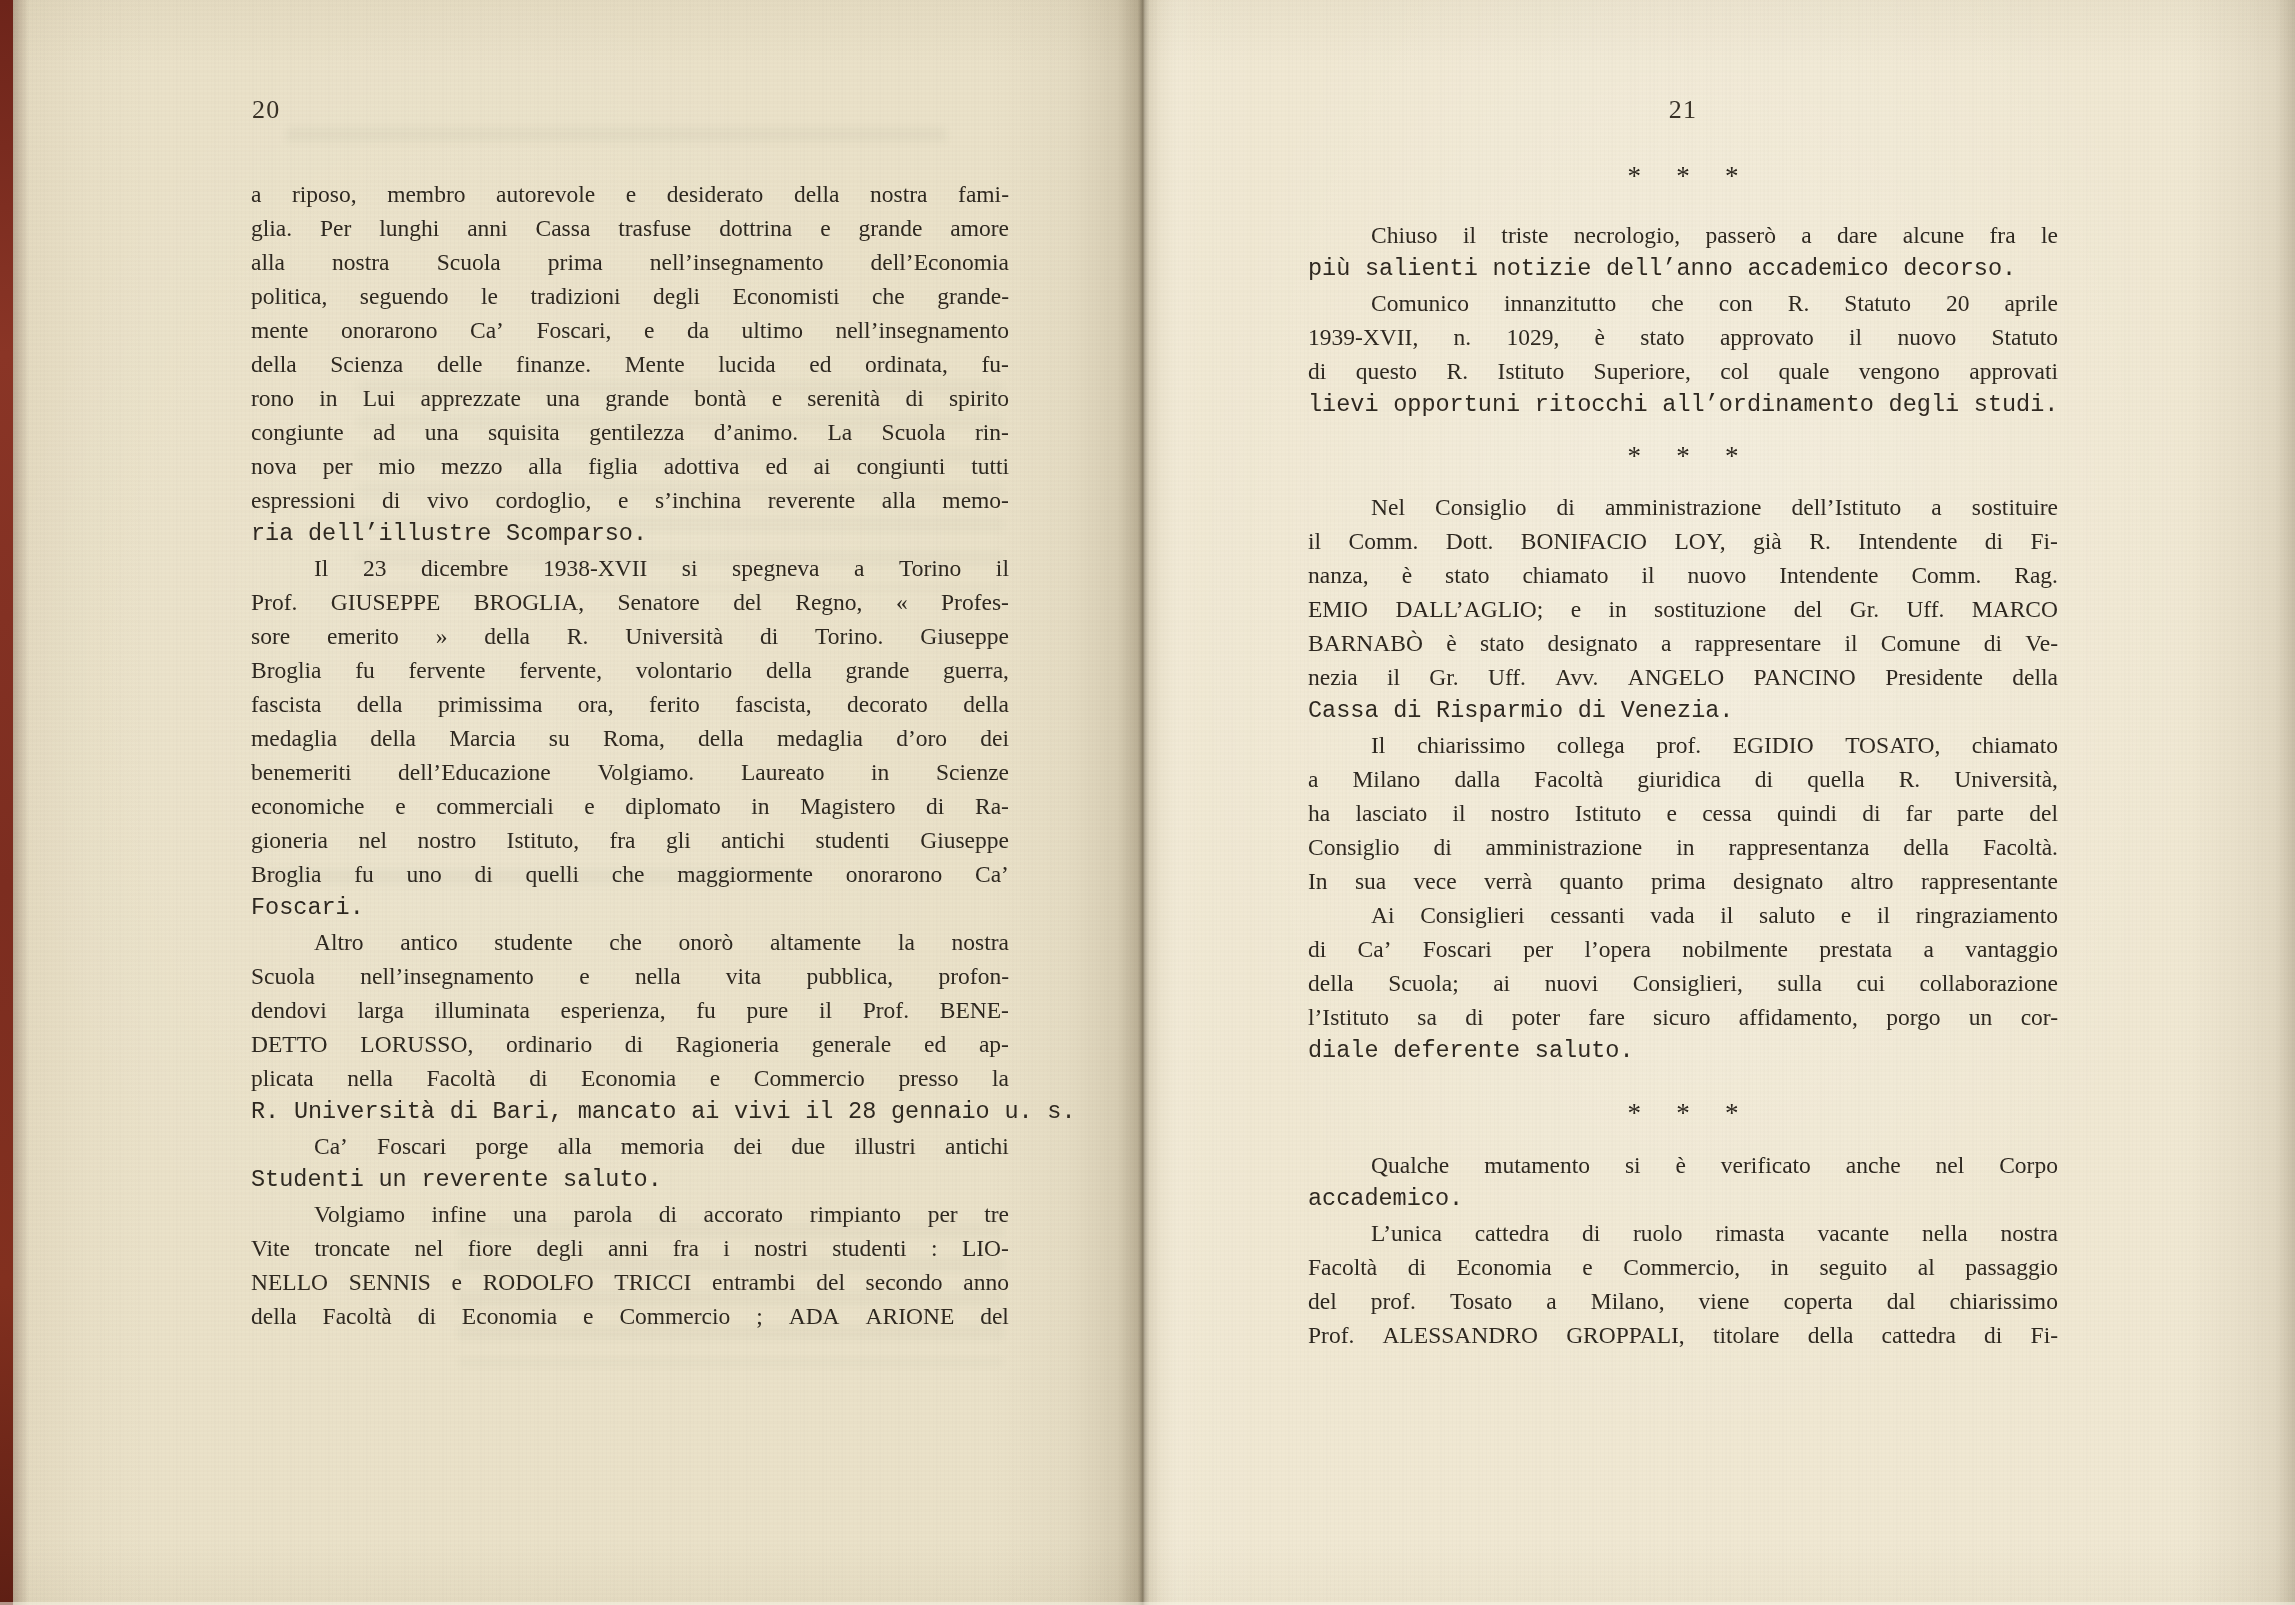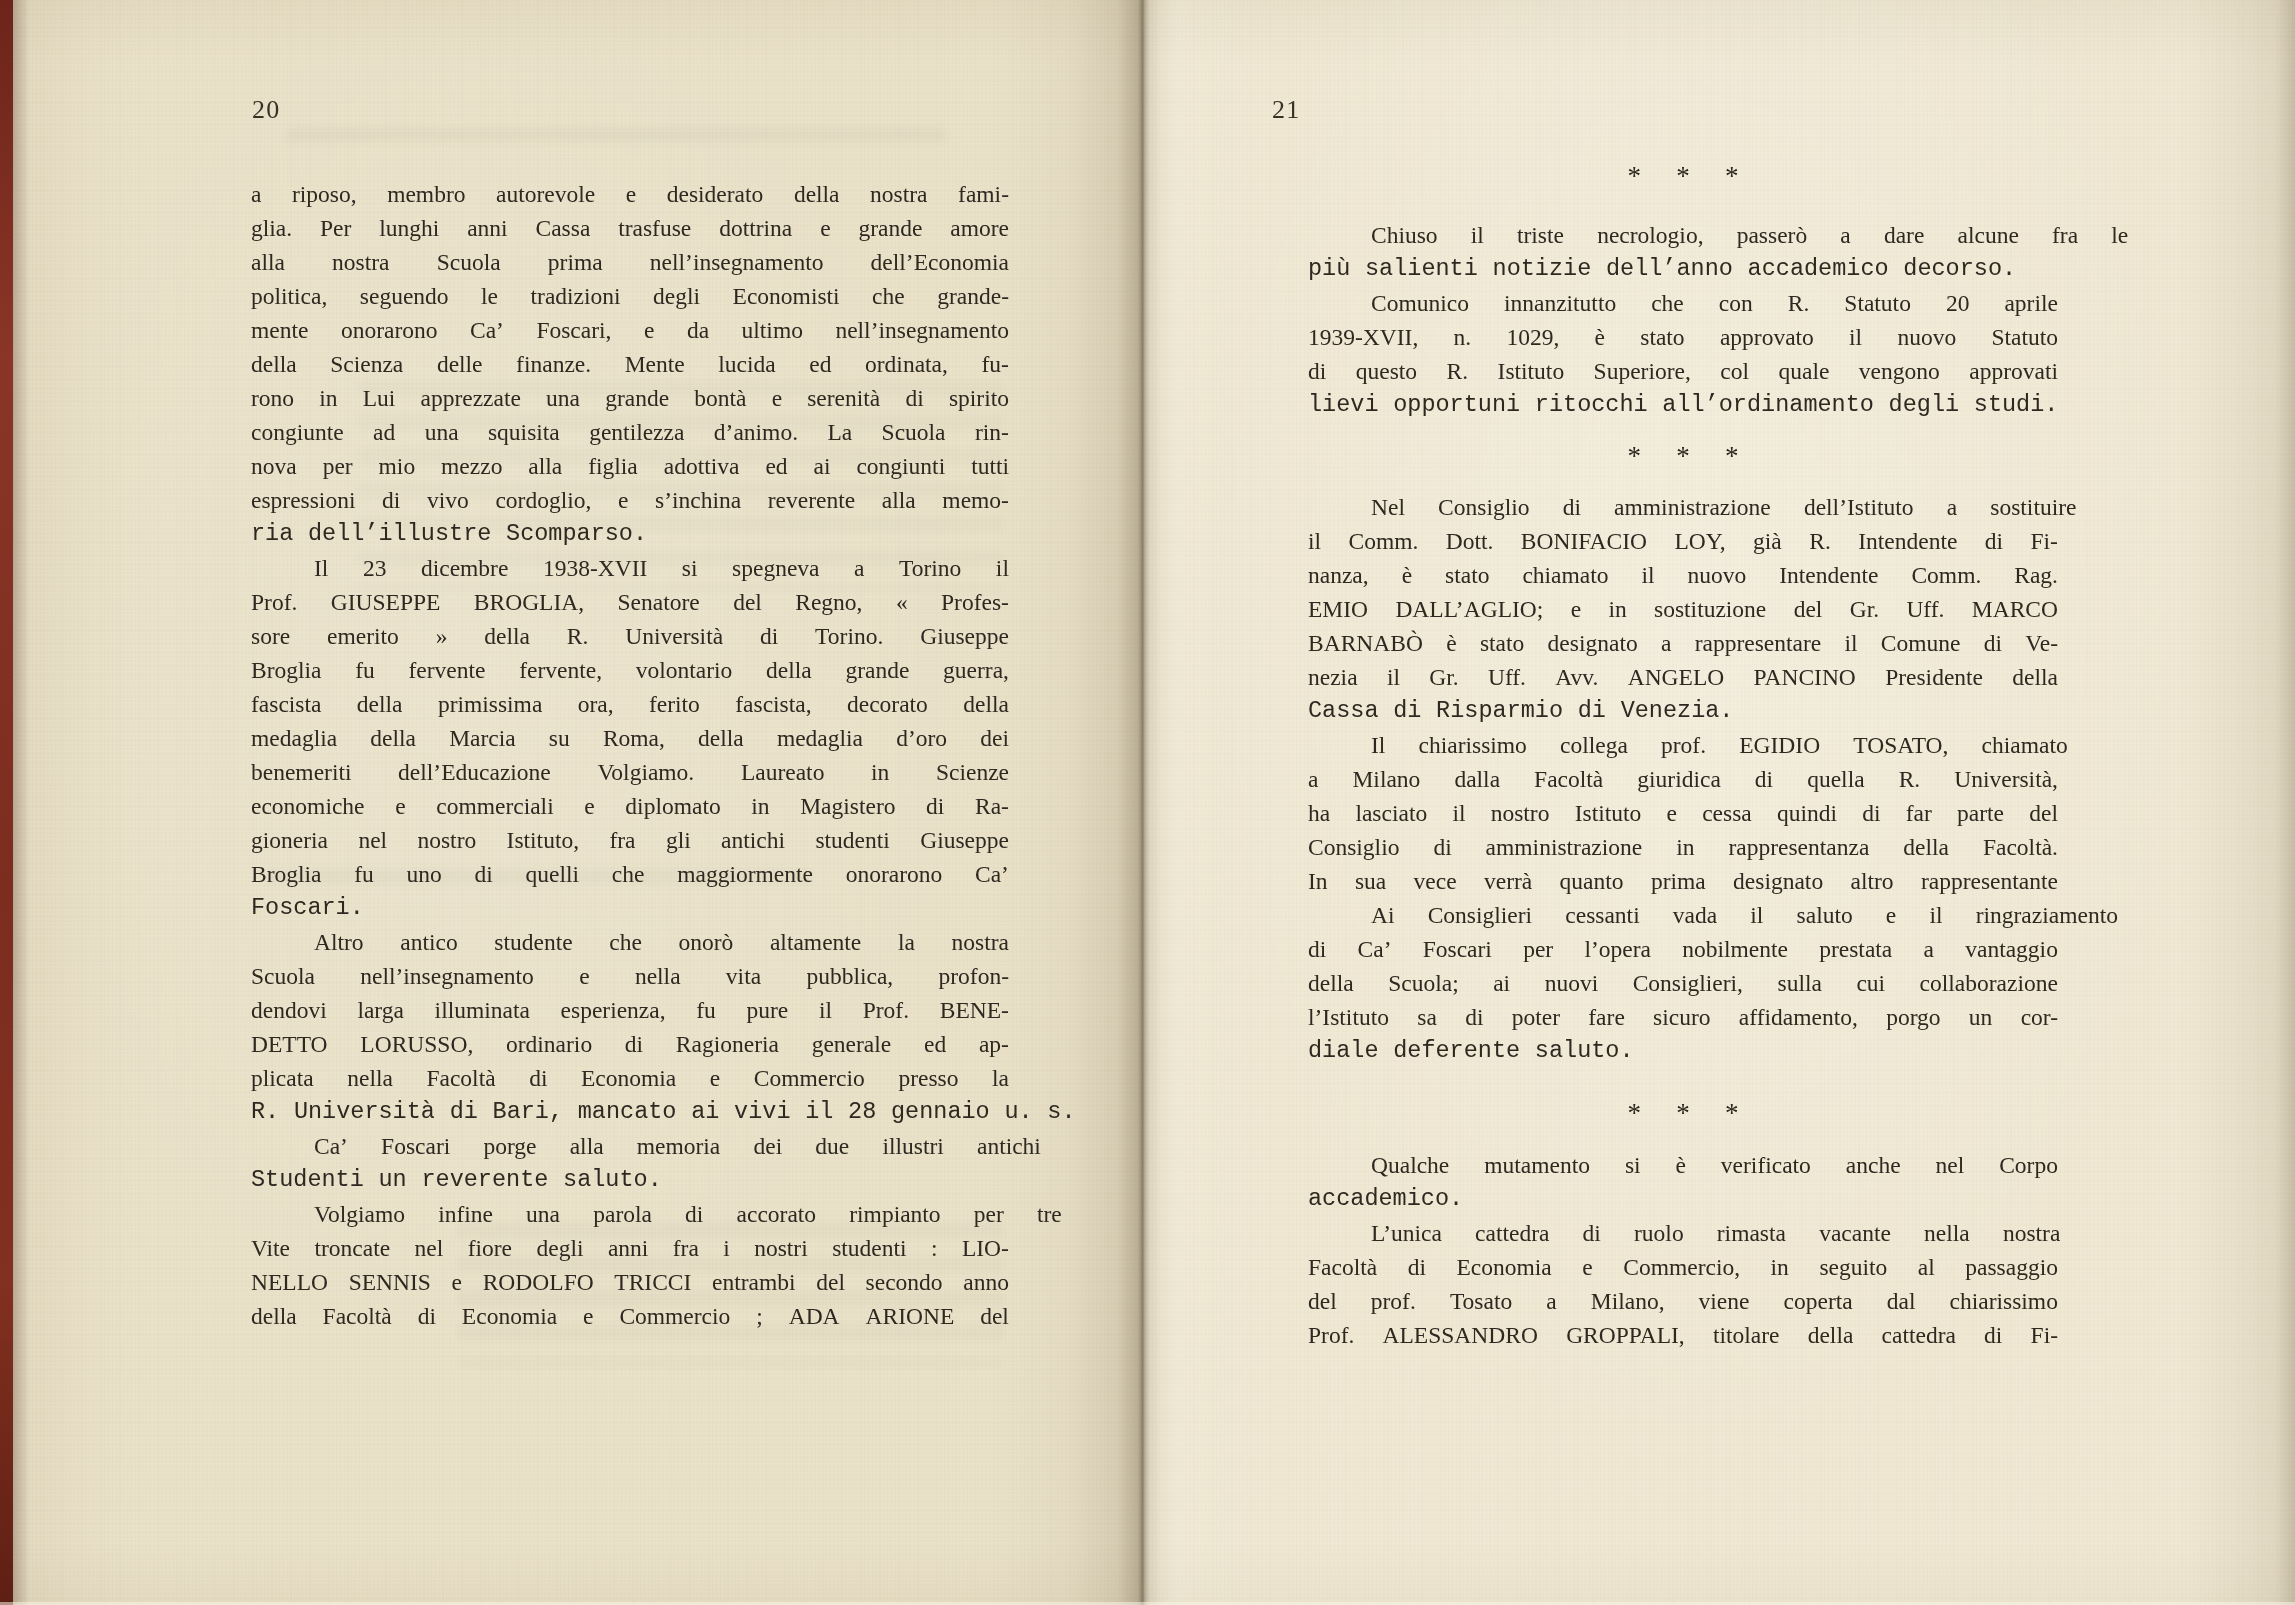--- a/index.html
+++ b/index.html
@@ -76,40 +76,40 @@
   #bottom-sliver{
     position:absolute; left:0; bottom:0; width:2295px; height:3.8px;
     background:rgba(250,246,232,0.55); pointer-events:none;
   }
   
   .pagenum{
     position:absolute; top:95px;
     font-size:26px; letter-spacing:1.3px; color:#383126;
   }
   #pagenum-left{left:252px;}
-  #pagenum-right{left:1272px; width:750px; text-align:left;}
+  #pagenum-right{left:1308px; width:750px; text-align:center;}
   .textblock{
     position:absolute; color:#2e2820;
     font-size:23.5px; word-spacing:0.6px;
   }
   #left-text{
     left:251px; top:177px; width:758px; line-height:34px;
   }
   #right-text{
     left:1308px; top:159px; width:750px; line-height:34px;
   }
   .line{
     display:flex; justify-content:space-between; align-items:baseline;
   }
   #left-text .line{height:34px;}
   #right-text .line{height:34px;}
   .line span{flex:0 0 auto;}
   .line span + span{margin-left:0.22em;}
   .line.plain{display:block; white-space:nowrap;font-family:Liberation Mono, monospace;}
-  .line.indent{padding-left:63px;gap:28px;}
+  .line.indent{padding-left:63px;}
   .separator{
     height:34px; line-height:34px;
     text-align:center; font-size:27px; color:#2b251d;
     letter-spacing:14px; padding-left:14px;
   }
   #right-text > .separator:nth-child(1){margin:0 0 25px 0;}
   #right-text > .separator:nth-child(4){margin:17px 0 17px 0;}
   #right-text > .separator:nth-child(8){margin:28px 0 18px 0;}
   
   .ghost{

